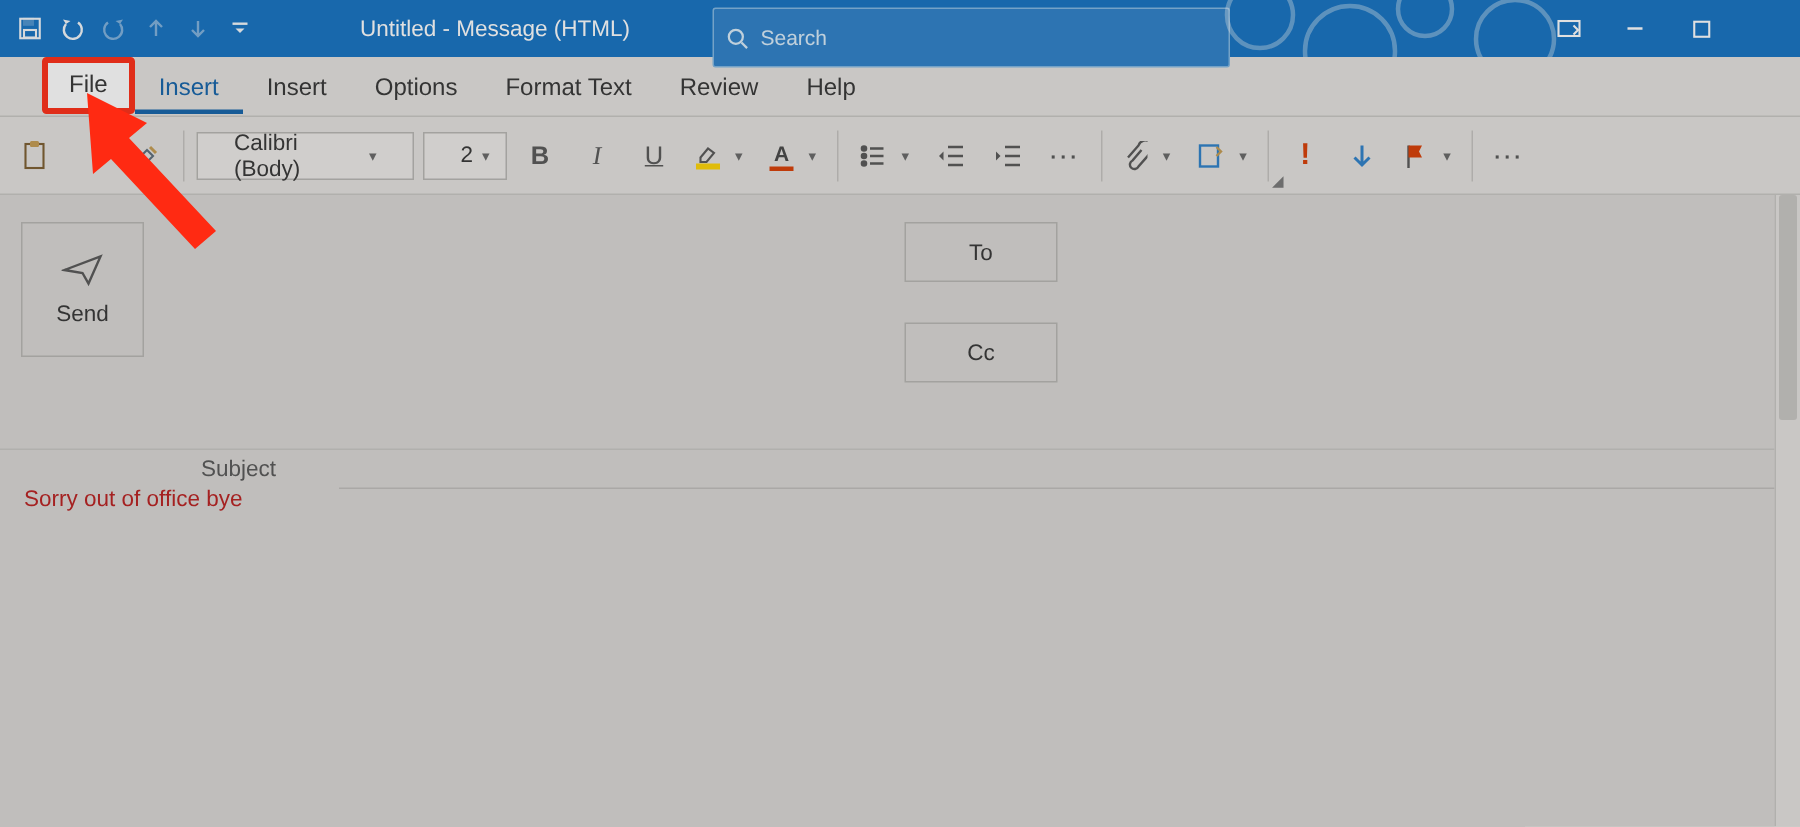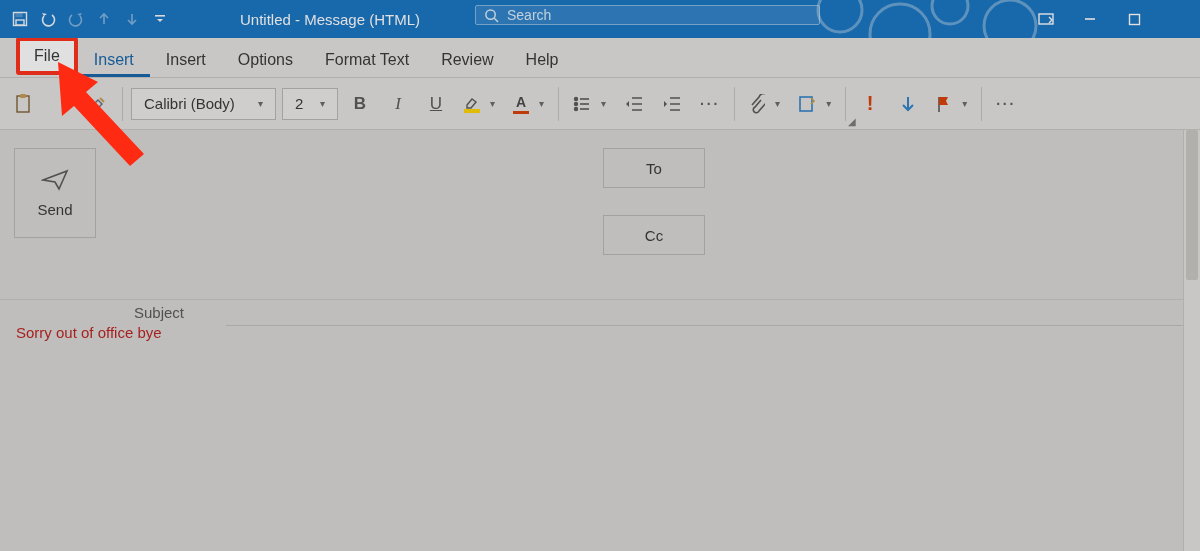--- a/index.html
+++ b/index.html
@@ -26,21 +26,21 @@
     width:28px; height:28px; display:flex; align-items:center; justify-content:center;
     color:#fff; opacity:.95;
   }
   .qbtn.dim { opacity:.45; }
   .title-text {
     position:absolute; left:240px; top:0; height:38px;
     display:flex; align-items:center; color:#fff; font-size:15px;
   }
   .searchbox {
     position:absolute; left:475px; top:5px;
-    width:345px; height:20px;
+    width:345px; height:40px;
     background:#2a7fc9;
     border:1px solid #7fb6e2;
     border-radius:2px;
     display:flex; align-items:center;
     color:#d9ecfa; padding:0 8px; gap:8px;
   }
   .searchbox .sph { font-size:14px; color:#d9ecfa; }
   .winbtns {
     position:absolute; right:0; top:0; height:38px;
     display:flex; align-items:center;
@@ -49,22 +49,22 @@
     width:44px; height:38px; display:flex;align-items:center;justify-content:center;
     color:#fff;
   }
   
   .deco {
     position:absolute; right:160px; top:0; height:38px; width:230px; overflow:hidden; opacity:.35;
   }
   
   .tabs {
     height:40px; background:#e4e2df;
-    display:flex; align-items:flex-end;
-    padding-left:16px; gap:0;
+    display:flex; align-items:center;
+    padding-left:28px; gap:0;
     border-bottom:1px solid #c8c6c3;
   }
   .tab {
     padding:10px 16px 8px 16px; font-size:16px; color:#333;
     cursor:pointer;
   }
   .tab.file-highlight {
     background:#fff;
     border:4px solid #ff2a12;
     border-radius:3px;
@@ -85,21 +85,21 @@
     height:34px; min-width:30px;
     display:flex; align-items:center; justify-content:center;
     padding:0 6px; gap:4px;
     color:#555;
   }
   .rbtn.ic { width:32px; padding:0; }
   .vsep { width:1px; height:34px; background:#c4c2bf; margin:0 2px;}
   .combo {
     height:32px; border:1px solid #b7b5b2; background:#eceae7;
     display:flex; align-items:center; justify-content:space-between;
-    padding:0 12px; font-size:15px; color:#333;
+    padding:0 24px; font-size:15px; color:#333;
   }
   .combo.font { width:145px; }
   .combo.size { width:56px; }
   .chev { font-size:10px; color:#666; margin-left:6px;}
   .glyph { font-size:17px; }
   .under-red  { border-bottom:3px solid #d83b01; padding-bottom:1px;}
   .under-yel  { border-bottom:4px solid #ffd500; padding-bottom:0px;}
   .ribbon-launch {
     position:absolute; bottom:2px; left:848px; font-size:10px; color:#777;
   }

